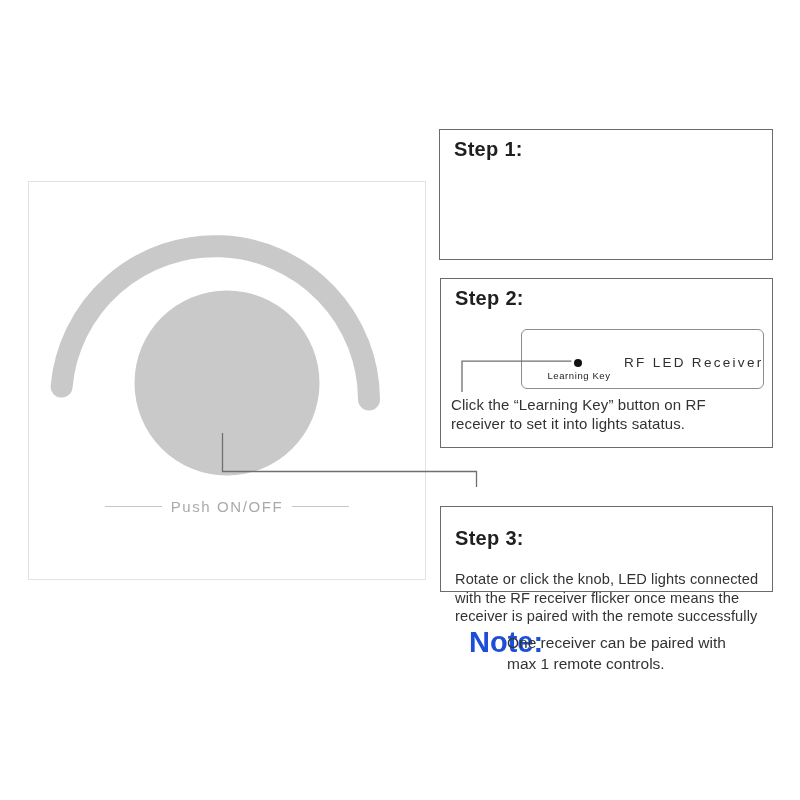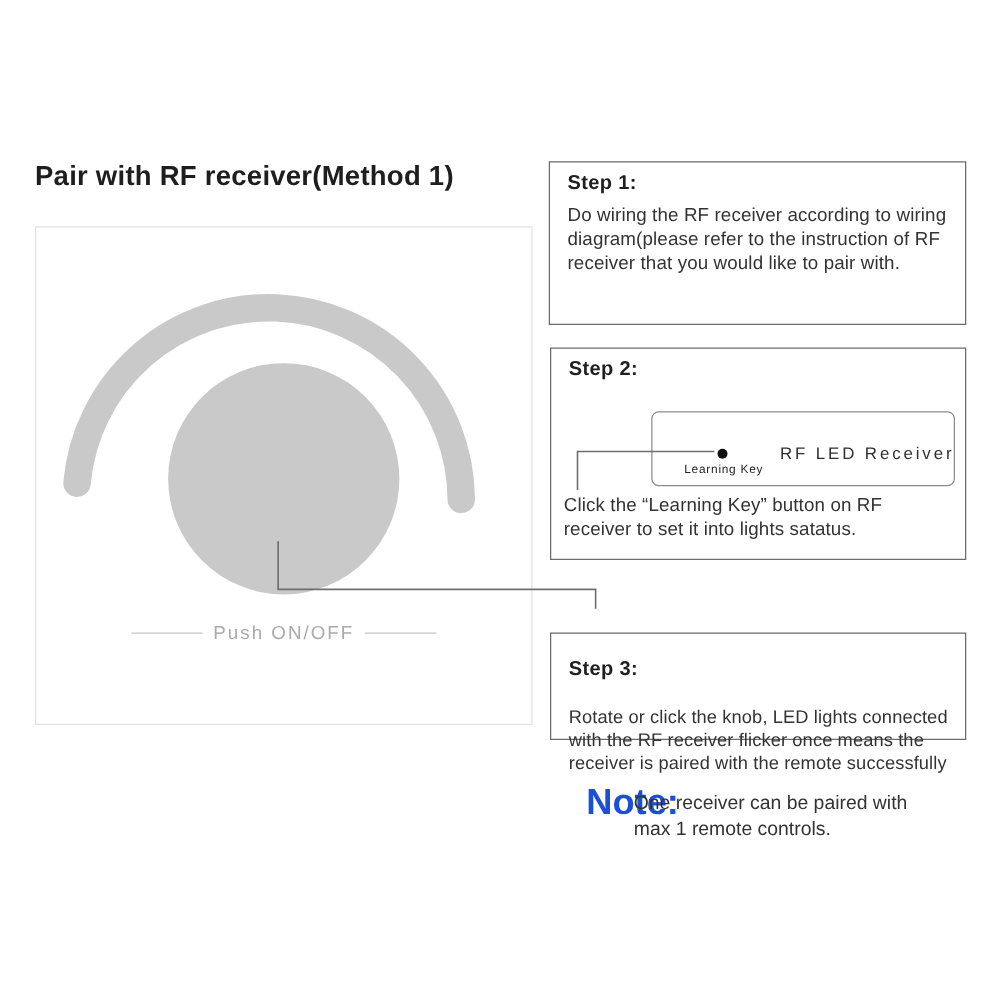--- a/index.html
+++ b/index.html
@@ -25,21 +25,21 @@
   .push-label{
     font-size:15px;color:#aaaaaa;letter-spacing:1.6px;white-space:nowrap;
   }
   
   .step-box{
     position:absolute;border:1px solid #6b6b6b;background:#ffffff;box-sizing:border-box;
   }
   .step-1{left:439px;top:129px;width:334px;height:131px;padding:8px 12px 0 14px;}
   .step-2{left:440px;top:278px;width:333px;height:170px;}
   .step-3{left:440px;top:506px;width:333px;height:86px;padding:20px 12px 0 14px;}
-  .step-heading{font-size:16px;font-weight:600;color:#1f1f1f;letter-spacing:.3px;}
+  .step-heading{font-size:20px;font-weight:600;color:#1f1f1f;letter-spacing:.3px;}
   .step-body{
     font-size:15px;line-height:19px;color:#333333;margin-top:7px;letter-spacing:.1px;
   }
   .step-3 .step-body{font-size:14.6px;line-height:18.5px;margin-top:20px;}
   .step-2 .step-heading{position:absolute;left:14px;top:8px;text-align:center;}
   .step2-caption{
     position:absolute;left:10px;top:116px;width:312px;
     font-size:15px;line-height:19px;color:#333333;letter-spacing:.1px;
   }
   
@@ -70,37 +70,35 @@
   .note-text{
     position:absolute;left:507px;top:632px;width:248px;
     font-size:15.5px;line-height:21px;color:#333333;
   }
 </style>
 </head>
 <body>
 
 <div class="page">
 
-  <div class="page-title">Pair with RF receiver(Method 1)</div>
 
   <div class="knob-panel">
     <svg class="knob-svg" width="396" height="397" viewBox="0 0 396 397">
       <path d="M 32.6 204.6 A 154 154 0 0 1 340 217.5" fill="none" stroke="#c9c9c9" stroke-width="22" stroke-linecap="round"></path>
       <circle cx="198" cy="201" r="92.5" fill="#c9c9c9"></circle>
     </svg>
     <div class="push-row">
       <span class="push-dash"></span>
       <span class="push-label">Push ON/OFF</span>
       <span class="push-dash"></span>
     </div>
   </div>
 
   <div class="step-box step-1">
     <div class="step-heading">Step 1:</div>
-    <div class="step-body">Do wiring the RF receiver according to wiring diagram(please refer to the instruction of RF receiver that you would like to pair with.</div>
   </div>
 
   <div class="step-box step-2">
     <div class="step-heading">Step 2:</div>
     <div class="receiver-box">
       <span class="learning-key-dot"></span>
       <span class="learning-key-label">Learning Key</span>
       <span class="receiver-label">RF LED Receiver</span>
     </div>
     <div class="step2-caption">Click the “Learning Key” button on RF receiver to set it into lights satatus.</div>

